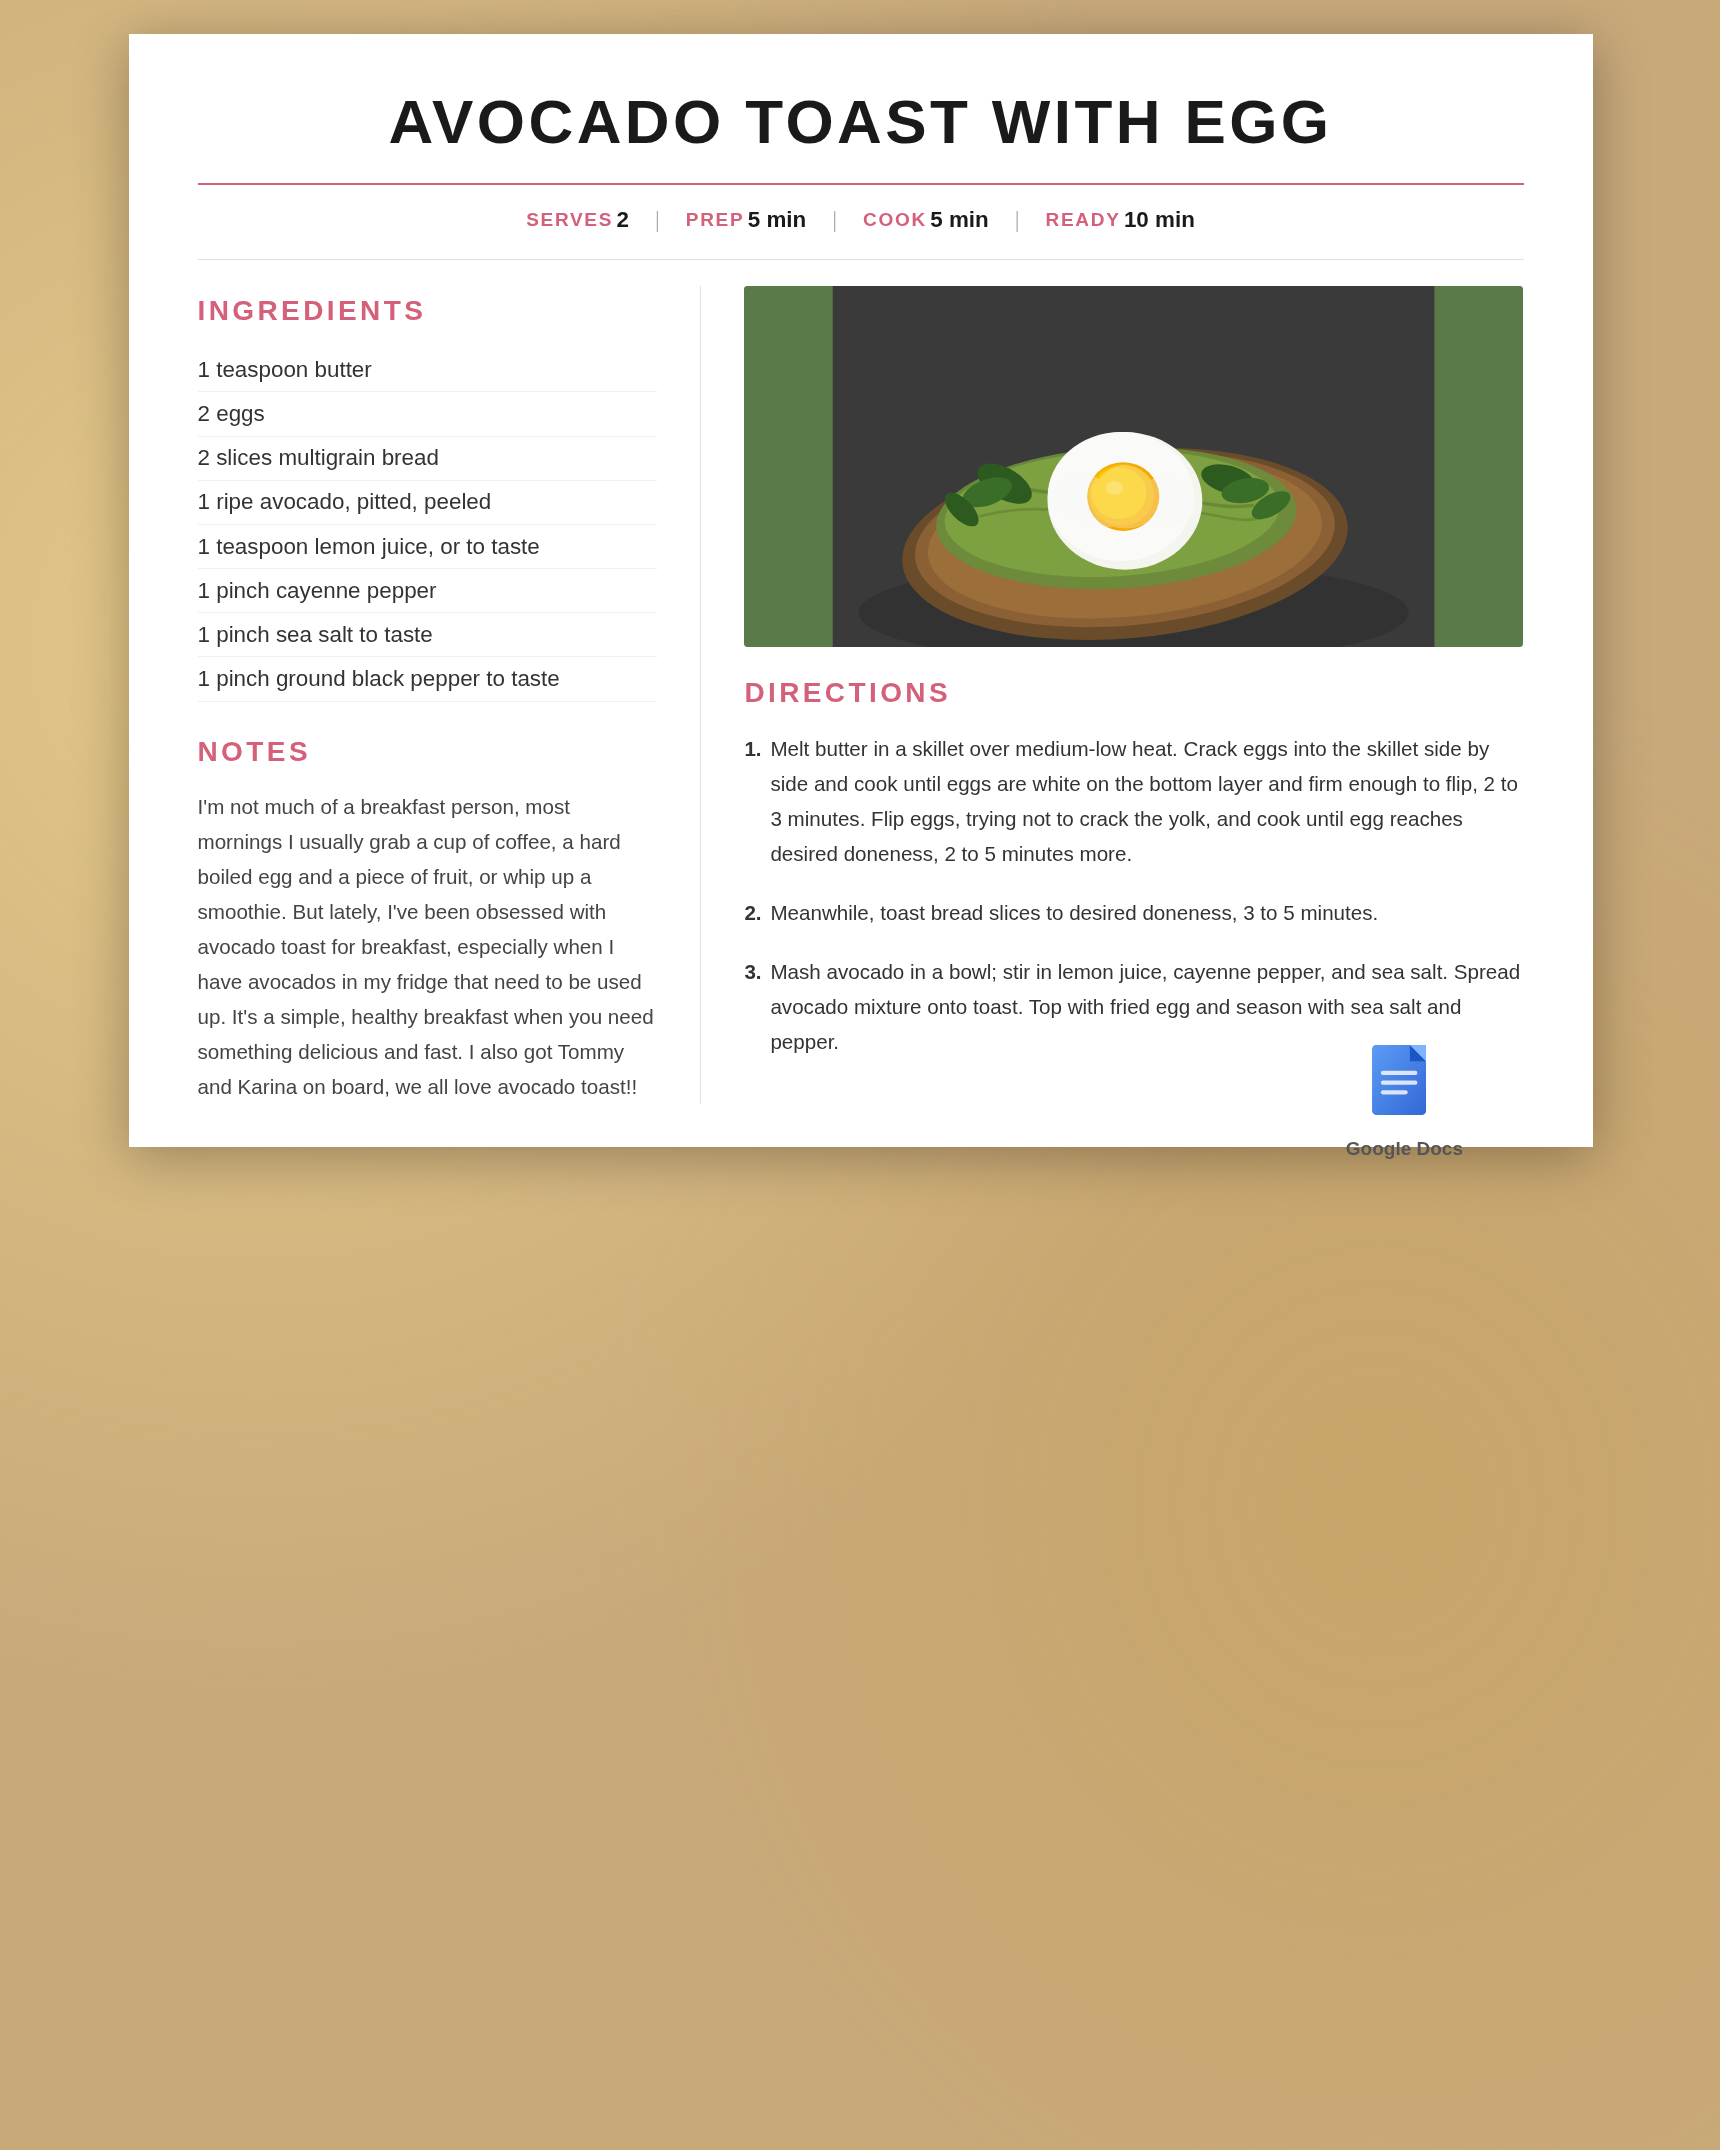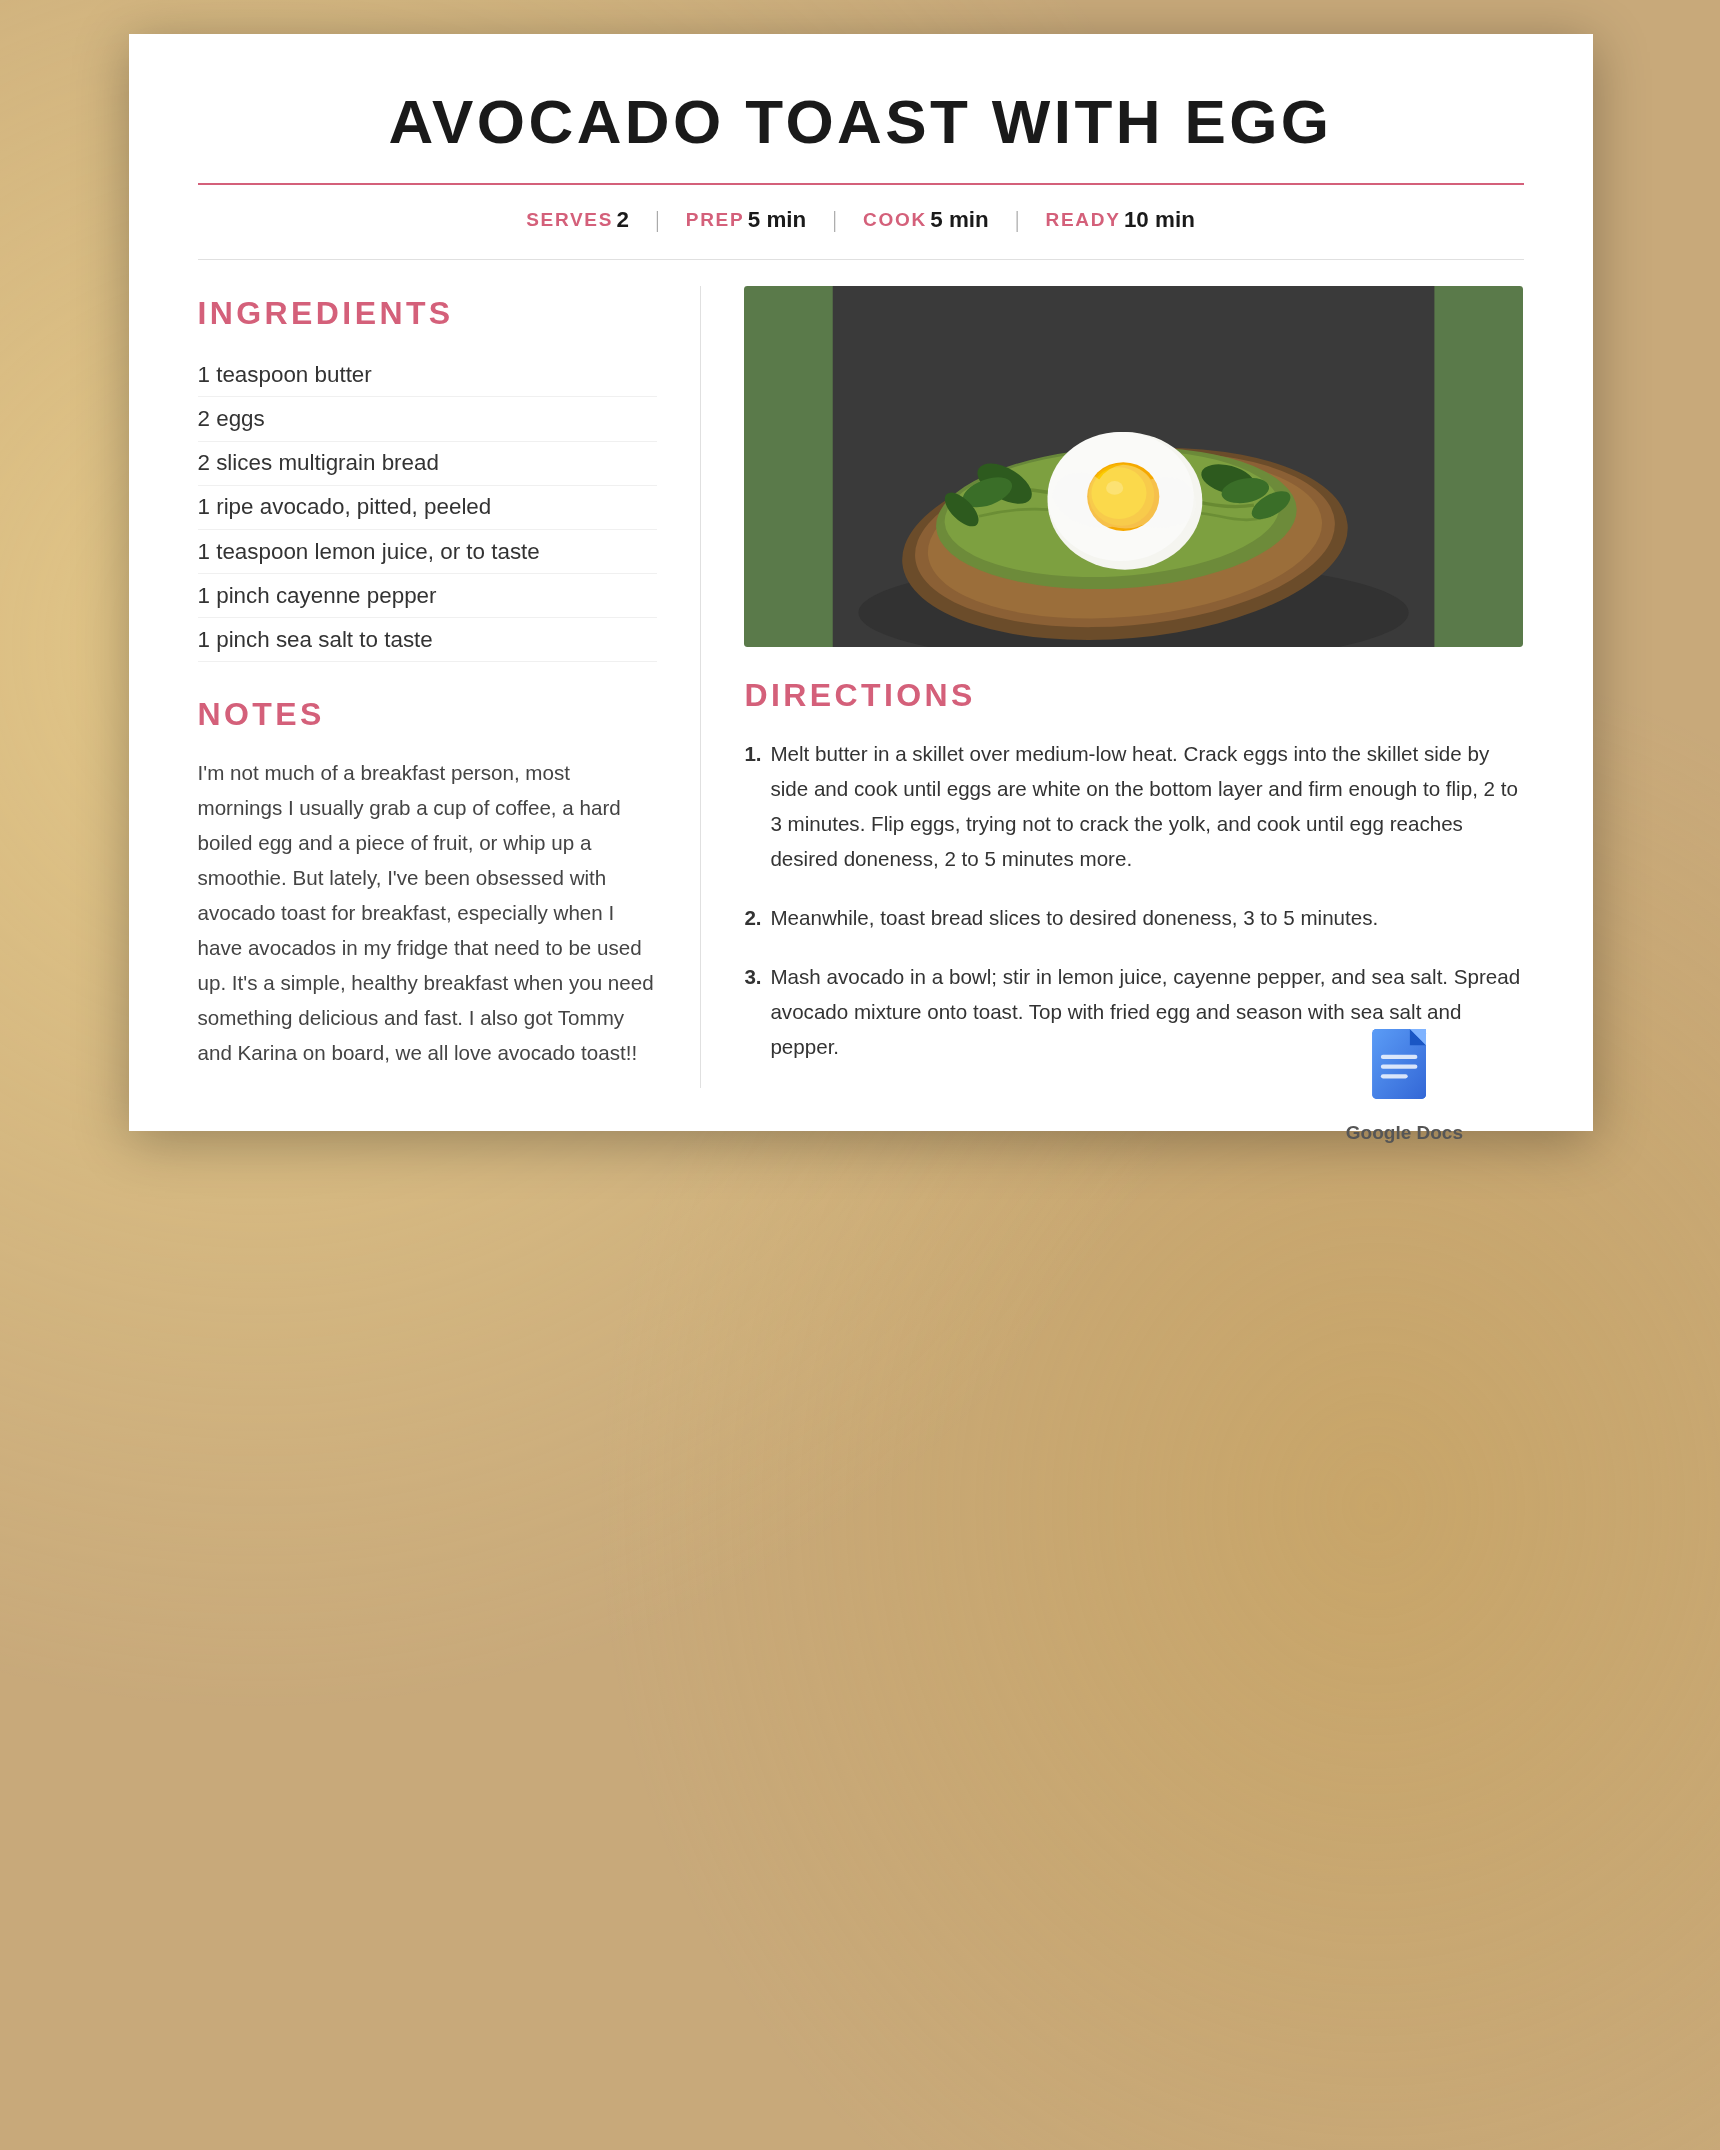--- a/index.html
+++ b/index.html
@@ -95,21 +95,21 @@
 
     .right-column {
       width: 62%;
       padding-left: 43px;
     }
 
     
     .section-heading {
       font-family: Arial, sans-serif;
       font-weight: 700;
-      font-size: 32px;
+      font-size: 28px;
       letter-spacing: 3.4px;
       color: #d4607a;
       margin-bottom: 21.5px;
       margin-top: 8.6px;
     }
 
     
     .ingredients-list {
       list-style: none;
       padding: 0;
@@ -265,20 +265,21 @@
     <div class="left-column">
       <h2 class="section-heading">INGREDIENTS</h2>
       <ul class="ingredients-list" id="ingredients-list">
       <li>1 teaspoon butter</li>
           <li>2 eggs</li>
           <li>2 slices multigrain bread</li>
           <li>1 ripe avocado, pitted, peeled</li>
           <li>1 teaspoon lemon juice, or to taste</li>
           <li>1 pinch cayenne pepper</li>
           <li>1 pinch sea salt to taste</li>
+          <li>1 pinch ground black pepper to taste</li>
         </ul>
 
       <div class="notes-section">
         <h2 class="section-heading">NOTES</h2>
         <p class="notes-text">I'm not much of a breakfast person, most mornings I usually grab a cup of coffee, a hard boiled egg and a piece of fruit, or whip up a smoothie. But lately, I've been obsessed with avocado toast for breakfast, especially when I have avocados in my fridge that need to be used up. It's a simple, healthy breakfast when you need something delicious and fast. I also got Tommy and Karina on board, we all love avocado toast!!</p>
       </div>
     </div>
 
     <div class="right-column">
 

